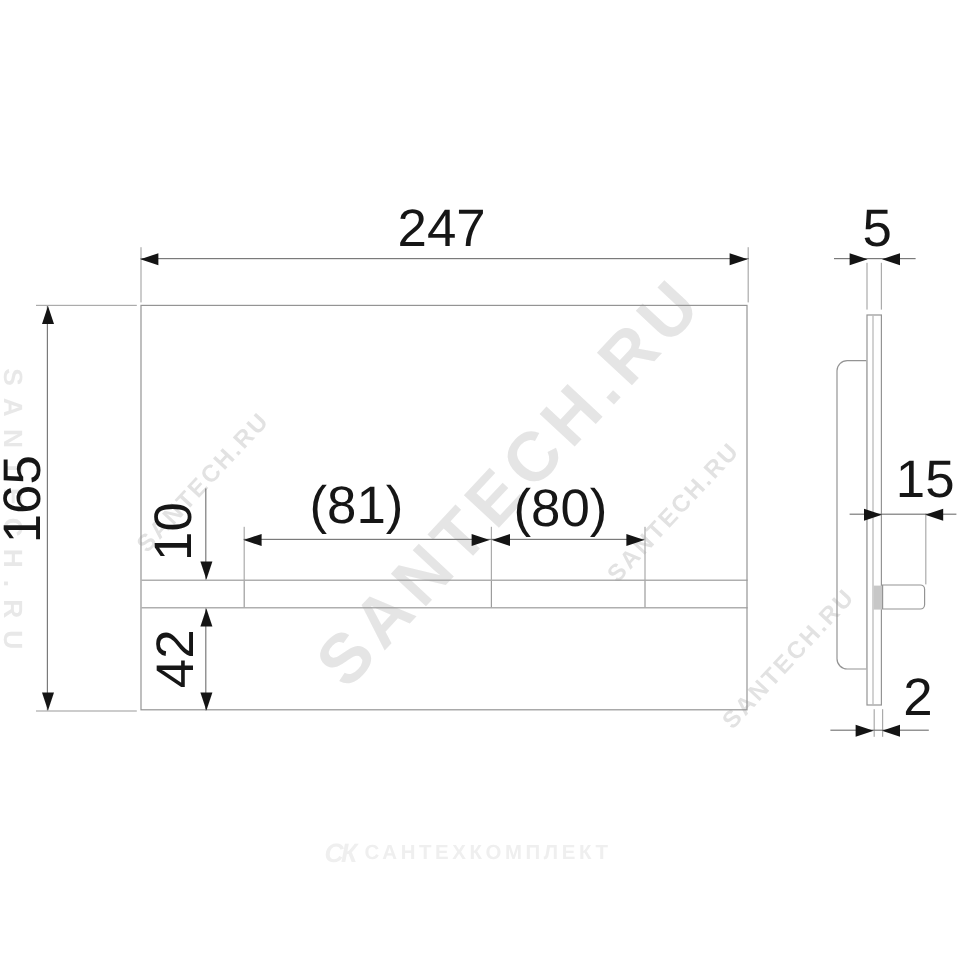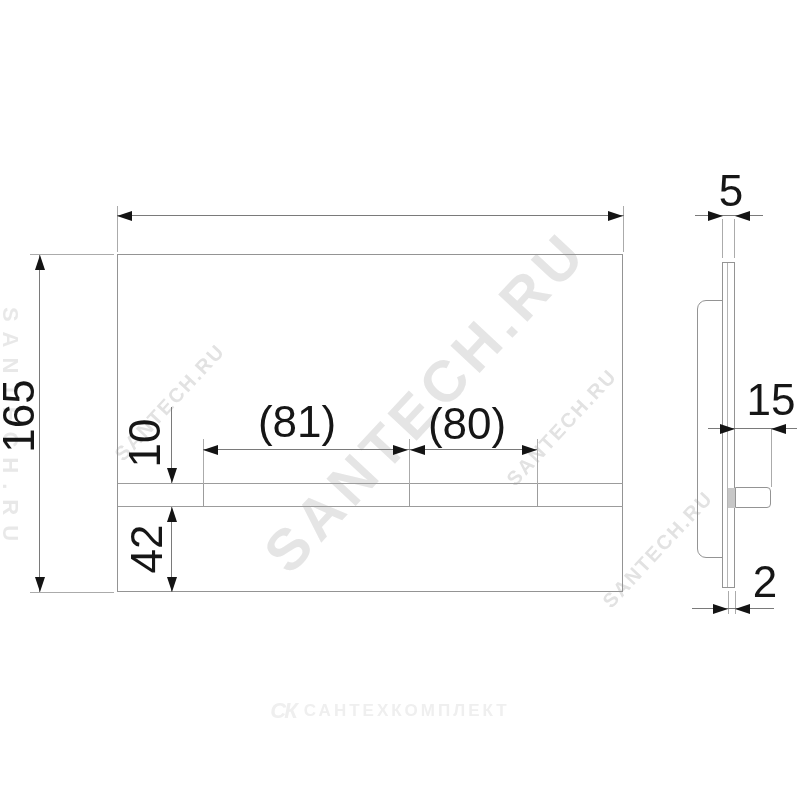--- a/index.html
+++ b/index.html
@@ -42,20 +42,21 @@
   <div class="ln thin layer2" style="left:118px;top:506px;width:505px;height:1px;"></div>
   <div class="ln thin layer2" style="left:203px;top:484px;width:1px;height:22px;"></div>
   <div class="ln thin layer2" style="left:409px;top:484px;width:1px;height:22px;"></div>
   <div class="ln thin layer2" style="left:537px;top:484px;width:1px;height:22px;"></div>
 
   <div class="ln ext layer2" style="left:117px;top:206px;width:1px;height:46px;"></div>
   <div class="ln ext layer2" style="left:623px;top:206px;width:1px;height:46px;"></div>
   <div class="ln dim layer2" style="left:117px;top:215px;width:507px;height:1px;"></div>
   <div class="arrL layer2" style="left:117px;top:211px;"></div>
   <div class="arrR layer2" style="left:608px;top:211px;"></div>
+  <div class="dimtext" style="left:308px;top:169px;width:120px;">247</div>
 
   <div class="ln ext layer2" style="left:30px;top:254px;width:84px;height:1px;"></div>
   <div class="ln ext layer2" style="left:30px;top:592px;width:84px;height:1px;"></div>
   <div class="ln dim layer2" style="left:39px;top:255px;width:1px;height:337px;"></div>
   <div class="arrU layer2" style="left:35px;top:255px;"></div>
   <div class="arrD layer2" style="left:35px;top:577px;"></div>
   <div class="dimtext vtext" style="left:-41px;top:394px;width:120px;height:44px;">165</div>
 
   <div class="ln ext layer2" style="left:203px;top:439px;width:1px;height:45px;"></div>
   <div class="ln ext layer2" style="left:409px;top:439px;width:1px;height:45px;"></div>

